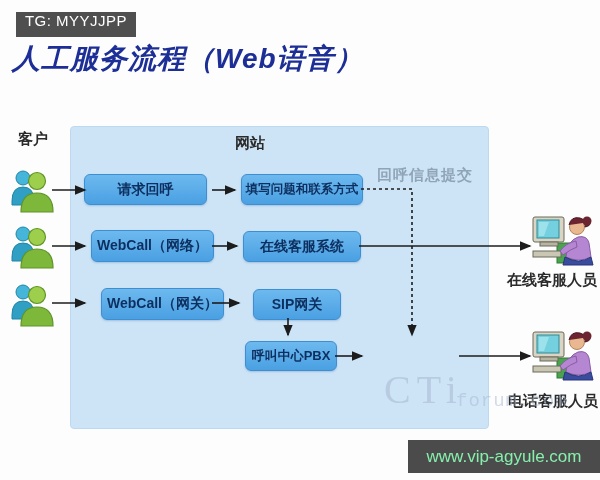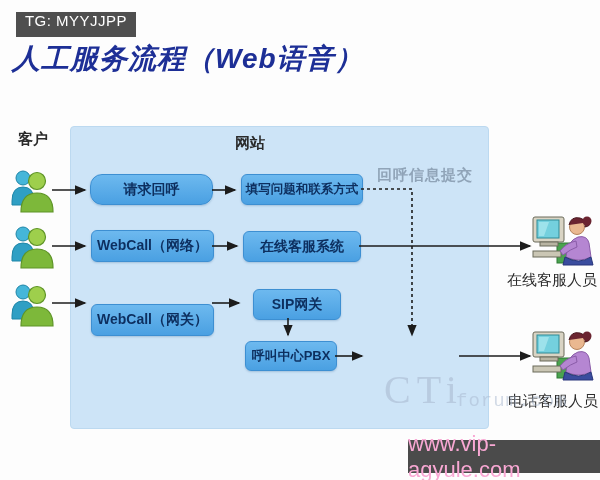--- a/index.html
+++ b/index.html
@@ -33,52 +33,52 @@
 
   .node{
     position:absolute;
     background:linear-gradient(#6db9ef,#4aa0e2);
     border:1px solid #3d8fd2;border-radius:6px;
     color:#0d2f5f;font-weight:bold;font-size:14px;
     display:flex;align-items:center;justify-content:center;
     box-shadow:0 1px 2px rgba(40,90,140,.25);
     white-space:nowrap;
   }
-  .n-request {left:90px; top:174px;width:121px;height:29px;border-radius:12px;}
+  .n-request {left:84px; top:174px;width:121px;height:29px;}
   .n-fill    {left:241px;top:174px;width:120px;height:29px;font-size:12.5px;}
   .n-webnet  {left:91px; top:230px;width:121px;height:30px;}
   .n-onsys   {left:243px;top:231px;width:116px;height:29px;}
-  .n-webgw   {left:91px; top:288px;width:121px;height:30px;margin-top:16px;}
+  .n-webgw   {left:101px; top:288px;width:121px;height:30px;}
   .n-sip     {left:245px;top:289px;width:86px; height:29px;margin-left:8px;}
   .n-pbx     {left:245px;top:341px;width:90px; height:28px;font-size:13px;}
   .n-phsys   {left:368px;top:342px;width:91px; height:29px;font-size:13px;}
 
   .callback-note{
     position:absolute;left:377px;top:166px;
     font-size:15px;font-weight:bold;color:#90a4b8;letter-spacing:1px;
   }
 
-  .agent-label{position:absolute;font-size:15px;font-weight:normal;color:#2b2b2b;}
+  .agent-label{position:absolute;font-size:15px;font-weight:bold;color:#2b2b2b;}
   .al-online{left:507px;top:271px;}
   .al-phone {left:508px;top:386px;margin-top:6px;}
 
   .icon-abs{position:absolute;}
 
   .watermark{position:absolute;left:380px;top:364px;width:210px;height:56px;
     color:#a8b8cf;pointer-events:none;}
   .wm-big{position:absolute;left:4px;top:2px;
     font-family:"Liberation Serif","DejaVu Serif",serif;
     font-size:40px;opacity:.55;letter-spacing:6px;}
   .wm-small{position:absolute;left:76px;top:26px;
     font-family:Liberation Mono, monospace;
     font-size:19px;opacity:.5;letter-spacing:1px;}
 
   .site-badge{
     position:absolute;left:408px;top:440px;width:192px;height:33px;
-    background:#4b4b4b;color:#f9a8d4;font-size:22px;
+    background:#4b4b4b;color:#86efac;font-size:17px;
     display:flex;align-items:center;justify-content:center;
   }
 
   svg.overlay{position:absolute;inset:0;pointer-events:none;}
 </style>
 </head>
 <body>
 
 <div class="stage">
 

